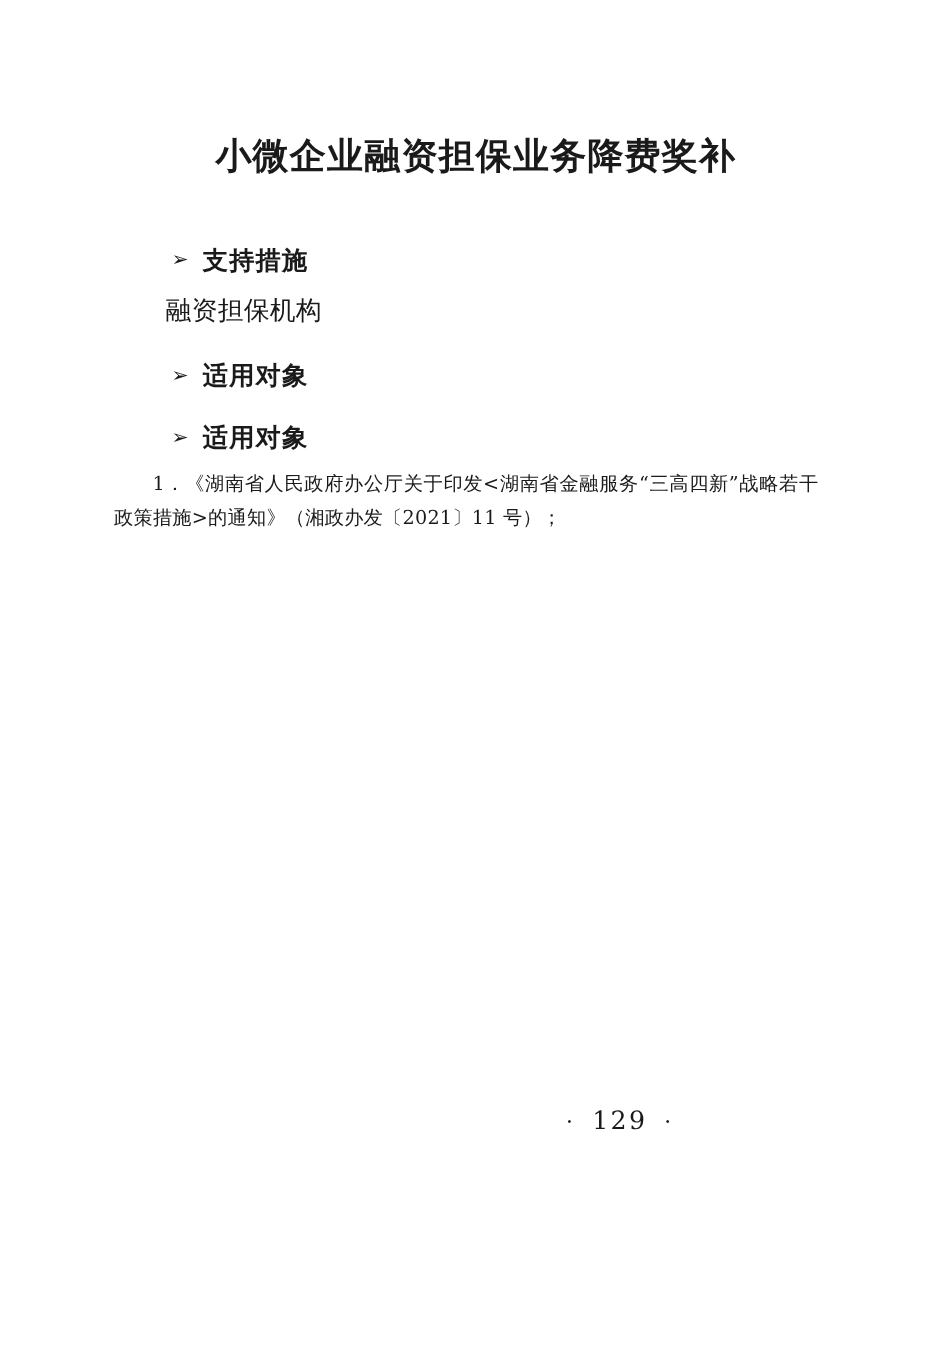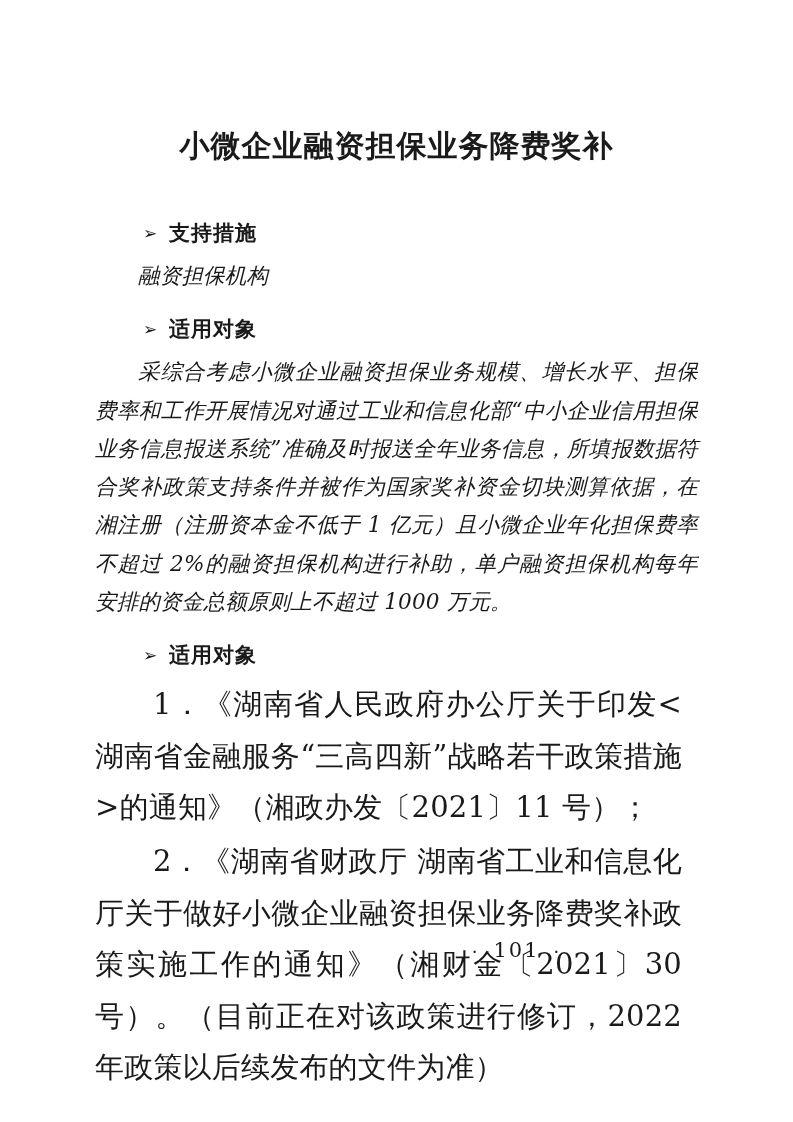--- a/index.html
+++ b/index.html
@@ -10,21 +10,21 @@
   body {
     width: 793px;
     height: 1122px;
     font-family: "DejaVu Serif", "Liberation Serif", serif;
     color: #1a1a1a;
     position: relative;
     overflow: hidden;
   }
   .page {
     position: absolute;
-    top: 16px;
+    top: 0;
     left: 0;
     width: 793px;
     height: 1024px;
     box-sizing: border-box;
     padding: 110px 95px 20px 95px;
   }
   .doc-title {
     text-align: center;
     font-size: 30px;
     font-weight: bold;
@@ -55,27 +55,26 @@
   .para {
     font-size: 21.5px;
     line-height: 1.78;
     margin: 0 0 6px 0;
     text-align: justify;
     text-justify: inter-ideograph;
     letter-spacing: 0.2px;
   }
   .indent2 {
     text-indent: 2em;
-    font-style: italic;
   }
   .block-gap {
     height: 14px;
   }
   .sub-para {
-    font-size: 29px;
+    font-size: 16px;
     line-height: 1.78;
     margin: 0 16px 2px 0;
     text-align: justify;
     text-justify: inter-ideograph;
     text-indent: 2em;
     letter-spacing: 0.2px;
   }
   .page-number {
     position: absolute;
     left: 0;
@@ -105,28 +104,26 @@
     <span class="head-text">支持措施</span>
   </div>
   <p class="para indent2">融资担保机构</p>
 
   <div class="block-gap"></div>
 
   <div class="section-head">
     <span class="marker">➢</span>
     <span class="head-text">适用对象</span>
   </div>
-  <p class="para indent2">采综合考虑小微企业融资担保业务规模、增长水平、担保费率和工作开展情况对通过工业和信息化部“中小企业信用担保业务信息报送系统”准确及时报送全年业务信息，所填报数据符合奖补政策支持条件并被作为国家奖补资金切块测算依据，在湘注册（注册资本金不低于 1 亿元）且小微企业年化担保费率不超过 2%的融资担保机构进行补助，单户融资担保机构每年安排的资金总额原则上不超过 1000 万元。</p>
 
   <div class="block-gap"></div>
 
   <div class="section-head">
     <span class="marker">➢</span>
     <span class="head-text">适用对象</span>
   </div>
   <p class="sub-para">1．《湖南省人民政府办公厅关于印发&lt;湖南省金融服务“三高四新”战略若干政策措施&gt;的通知》（湘政办发〔2021〕11 号）；</p>
-  <p class="sub-para">2．《湖南省财政厅 湖南省工业和信息化厅关于做好小微企业融资担保业务降费奖补政策实施工作的通知》（湘财金〔2021〕30 号）。（目前正在对该政策进行修订，2022 年政策以后续发布的文件为准）</p>
 
   <div class="page-number">
-    <span class="dot">·</span><span>101</span><span class="dot">·</span>
+    <span class="dot">·</span><span>129</span><span class="dot">·</span>
   </div>
 
 </div>
 
 </body></html>

